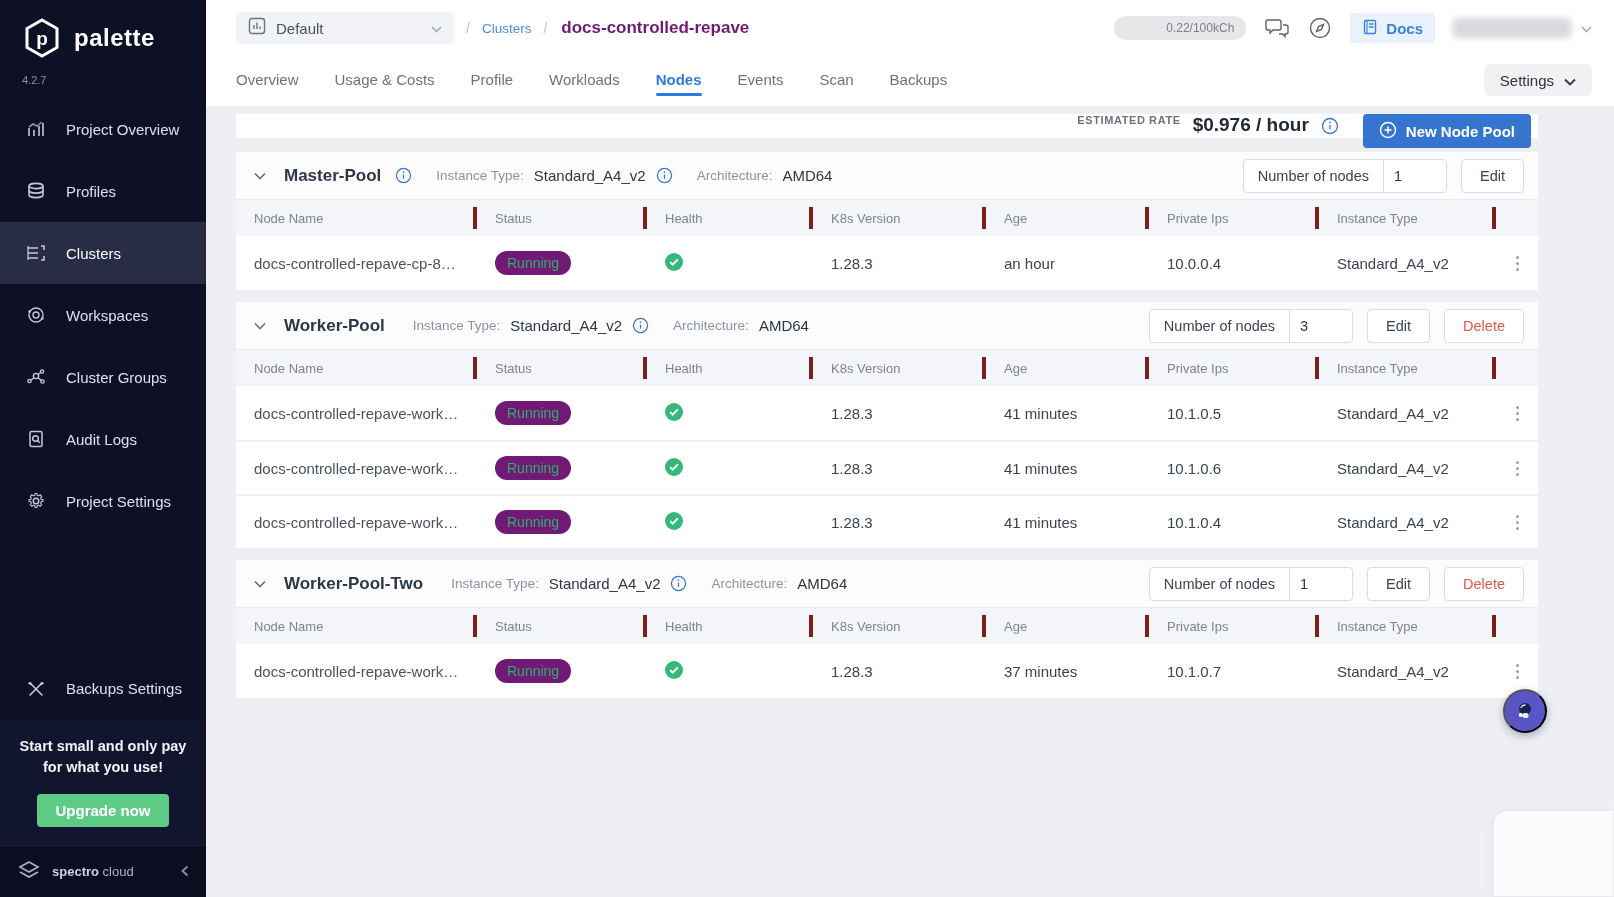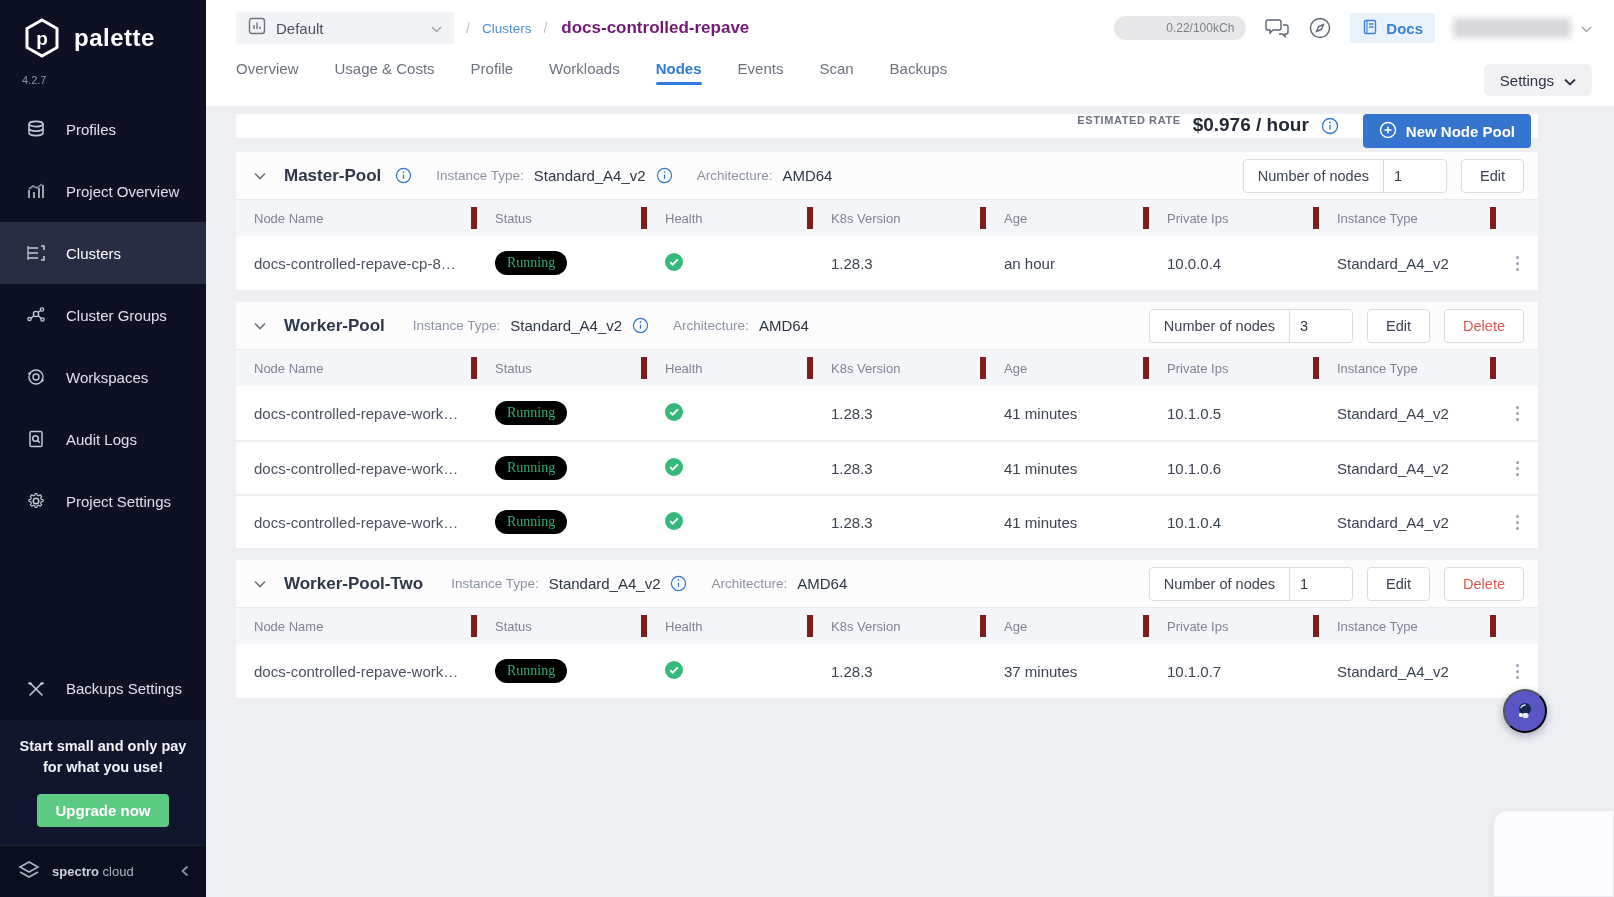--- a/index.html
+++ b/index.html
@@ -38,21 +38,21 @@
   .crumb-current { color:#701a75; font-size:17px; font-weight:600; margin-left:2px; }
   .tb-right { margin-left:auto; display:flex; align-items:center; gap:18px; }
   .usage-pill { background:#e7e7ea; border-radius:12px; height:24px; width:132px; display:flex; align-items:center; justify-content:flex-end; padding-right:12px; color:#7a8089; font-size:12px; }
   .icon-btn { color:#5c6470; display:flex; align-items:center; cursor:pointer; }
   .docs-btn { display:flex; align-items:center; gap:8px; background:#e9f1fb; border:none; border-radius:4px; height:30px; padding:0 12px; color:#3b82d8; font-size:15px; font-weight:600; cursor:pointer;text-align:right; }
   .user-menu { display:flex; align-items:center; gap:10px; cursor:pointer; }
   .user-blur { width:118px; height:20px; background:#d8d8dd; border-radius:3px; filter:blur(3px); }
   .chev { color:#9aa0ac; }
 
   .tb-row2 { display:flex; align-items:flex-end; height:58px; padding-bottom:0; }
-  .tabs { display:flex; gap:36px; align-items:center; height:100%; }
+  .tabs { display:flex; gap:36px; align-items:flex-end; height:100%; }
   .tab { font-size:15px; color:#6b7280; padding-bottom:18px; cursor:pointer; position:relative; }
   .tab.active { color:#2f7bd9; font-weight:700; }
   .tab.active::after { content:""; position:absolute; left:0; right:0; bottom:10px; height:3px; border-radius:2px; background:#2f7bd9; }
   .settings-btn { margin-left:auto; margin-bottom:10px; display:flex; align-items:center; gap:10px; background:#f1f1f4; border:none; border-radius:6px; height:32px; padding:0 16px; font-size:15px; color:#2b3445; cursor:pointer; }
 
   
   .content { padding:8px 0 0 30px; width:1332px; }
   .rate-bar { background:#fff; height:24px; width:1302px; display:flex; justify-content:flex-end; gap:12px; padding:0 7px 0 16px; margin-bottom:14px; }
   .rate-label { font-size:11px; letter-spacing:.6px; color:#6b7280; font-weight:600; }
   .rate-value { font-size:19px; font-weight:700; color:#222a36; }
@@ -66,34 +66,34 @@
   .meta-label { font-size:13.5px; color:#8b93a3; margin-left:14px; }
   .meta-value { font-size:15px; color:#2d3644; font-weight:500; }
   .pool-controls { margin-left:auto; display:flex; align-items:center; gap:14px; }
   .nodes-widget { display:flex; align-items:stretch; border:1px solid #d9dce1; border-radius:4px; background:#fff; height:34px; }
   .nodes-label { display:flex; align-items:center; padding:0 14px; font-size:14.5px; color:#3a4352; border-right:1px solid #d9dce1; }
   .nodes-input { width:62px; border:none; outline:none; font-size:14.5px; color:#2d3644; padding:0 10px; font-family:inherit; border-radius:0 4px 4px 0; }
   .btn { background:#fff; border:1px solid #d9dce1; border-radius:4px; height:34px; padding:0 18px; font-size:14.5px; color:#3a4352; cursor:pointer; font-family:inherit; }
   .btn.danger { color:#df574e; }
 
   .thead { background:#f4f5f8; height:36px; display:flex; align-items:center; }
-  .thead .cell { font-size:13px; color:#7c8493; border-right:6px solid #7f1d1d; height:22px; display:flex; align-items:center; }
+  .thead .cell { font-size:13px; color:#7c8493; border-right:4px solid #7f1d1d; height:22px; display:flex; align-items:center; }
   .thead .cell:last-child { border-right:none; }
   .row { background:#fff; height:54px; display:flex; align-items:center; font-size:15px; color:#3a4352; }
   .row + .row { border-top:2px solid #eef0f3; }
   .cell { padding-left:18px; }
   .c-name { width:241px; color:#4a5260; }
   .c-status { width:170px; }
   .c-health { width:166px; }
   .c-k8s { width:173px; }
   .c-age { width:163px; }
   .c-ip { width:170px; }
   .c-inst { flex:1; }
   .c-menu { width:42px; padding-left:0; display:flex; justify-content:center; }
-  .badge { display:inline-block; background:#000000; color:#2fae6e; font-size:14px; padding:4px 12px; border-radius:12px;font-family:Liberation Serif, serif; }
+  .badge { display:inline-block; background:#701a75; color:#2fae6e; font-size:14px; padding:4px 12px; border-radius:12px; }
   .kebab { color:#9aa1ad; cursor:pointer; font-size:16px; letter-spacing:0; line-height:5px; display:flex; flex-direction:column; gap:3px; align-items:center; }
   .kebab i { width:3px; height:3px; background:#9aa1ad; border-radius:50%; display:block; }
 
   .widget-card { position:absolute; right:0; bottom:0; width:121px; height:87px; background:#fbfbfd; border:1px solid #e9e9ef; border-top-left-radius:14px; box-shadow:0 2px 10px rgba(0,0,0,.06); }
   .fab { position:absolute; left:1297px; top:689px; width:44px; height:44px; border-radius:50%; background:#5a55c5; display:flex; align-items:center; justify-content:center; cursor:pointer; box-shadow:0 3px 8px rgba(40,40,90,.35); }
   
 </style>
 </head>
 <body>
 
@@ -110,71 +110,71 @@
         </span>
         <span class="logo-name">palette</span>
       </div>
       <div class="version">4.2.7</div>
     </div>
 
     <nav class="nav">
       <div class="nav-item">
         <span class="ic">
             <svg width="20" height="20" viewBox="0 0 20 20" fill="none" stroke="currentColor" stroke-width="1.6">
-              <ellipse cx="10" cy="5" rx="7" ry="2.6"></ellipse>
-              <path d="M3 5v4.5c0 1.4 3.1 2.6 7 2.6s7-1.2 7-2.6V5"></path>
-              <path d="M3 9.5V14c0 1.4 3.1 2.6 7 2.6s7-1.2 7-2.6V9.5"></path>
-            </svg>
-          </span>
-        <span>Profiles</span>
-      </div>
-      <div class="nav-item">
-        <span class="ic">
-            <svg width="20" height="20" viewBox="0 0 20 20" fill="none" stroke="currentColor" stroke-width="1.6">
               <path d="M3 17V9"></path>
               <path d="M8 17v-6"></path>
               <path d="M13 17V7"></path>
               <path d="M17 17V4"></path>
               <path d="M3 8l4-3 4 2 5-4" opacity=".7"></path>
             </svg>
           </span>
         <span>Project Overview</span>
       </div>
+      <div class="nav-item">
+        <span class="ic">
+            <svg width="20" height="20" viewBox="0 0 20 20" fill="none" stroke="currentColor" stroke-width="1.6">
+              <ellipse cx="10" cy="5" rx="7" ry="2.6"></ellipse>
+              <path d="M3 5v4.5c0 1.4 3.1 2.6 7 2.6s7-1.2 7-2.6V5"></path>
+              <path d="M3 9.5V14c0 1.4 3.1 2.6 7 2.6s7-1.2 7-2.6V9.5"></path>
+            </svg>
+          </span>
+        <span>Profiles</span>
+      </div>
       <div class="nav-item active">
         <span class="ic">
             <svg width="20" height="20" viewBox="0 0 20 20" fill="none" stroke="currentColor" stroke-width="1.6">
               <path d="M2 5h10M2 10h10M2 15h10"></path>
               <path d="M2 3v14" opacity=".8"></path>
               <path d="M15 3h3v4M18 13v4h-3"></path>
             </svg>
           </span>
         <span>Clusters</span>
+      </div>
+      <div class="nav-item">
+        <span class="ic">
+            <svg width="20" height="20" viewBox="0 0 20 20" fill="none" stroke="currentColor" stroke-width="1.4">
+              <circle cx="10" cy="10" r="3"></circle>
+              <circle cx="10" cy="10" r="7"></circle>
+              <circle cx="3.6" cy="6.5" r="1.3" fill="currentColor" stroke="none"></circle>
+              <circle cx="16.4" cy="13.5" r="1.3" fill="currentColor" stroke="none"></circle>
+            </svg>
+          </span>
+        <span>Workspaces</span>
       </div>
       <div class="nav-item">
         <span class="ic">
             <svg width="20" height="20" viewBox="0 0 20 20" fill="none" stroke="currentColor" stroke-width="1.4">
               <circle cx="10" cy="9" r="2.6"></circle>
               <circle cx="3.5" cy="14" r="1.6"></circle>
               <circle cx="16" cy="4.5" r="1.6"></circle>
               <circle cx="16.5" cy="14.5" r="1.6"></circle>
               <path d="M8 10.8l-3 2.4M12 7.5l2.7-2M12.2 10.4l3 3"></path>
             </svg>
           </span>
         <span>Cluster Groups</span>
-      </div>
-      <div class="nav-item">
-        <span class="ic">
-            <svg width="20" height="20" viewBox="0 0 20 20" fill="none" stroke="currentColor" stroke-width="1.4">
-              <circle cx="10" cy="10" r="3"></circle>
-              <circle cx="10" cy="10" r="7"></circle>
-              <circle cx="3.6" cy="6.5" r="1.3" fill="currentColor" stroke="none"></circle>
-              <circle cx="16.4" cy="13.5" r="1.3" fill="currentColor" stroke="none"></circle>
-            </svg>
-          </span>
-        <span>Workspaces</span>
       </div>
       <div class="nav-item">
         <span class="ic">
             <svg width="20" height="20" viewBox="0 0 20 20" fill="none" stroke="currentColor" stroke-width="1.5">
               <rect x="4" y="2.5" width="12" height="15" rx="1.5"></rect>
               <circle cx="9.5" cy="9.5" r="2.8"></circle>
               <path d="M11.6 11.6l2.2 2.2"></path>
             </svg>
           </span>
         <span>Audit Logs</span>

